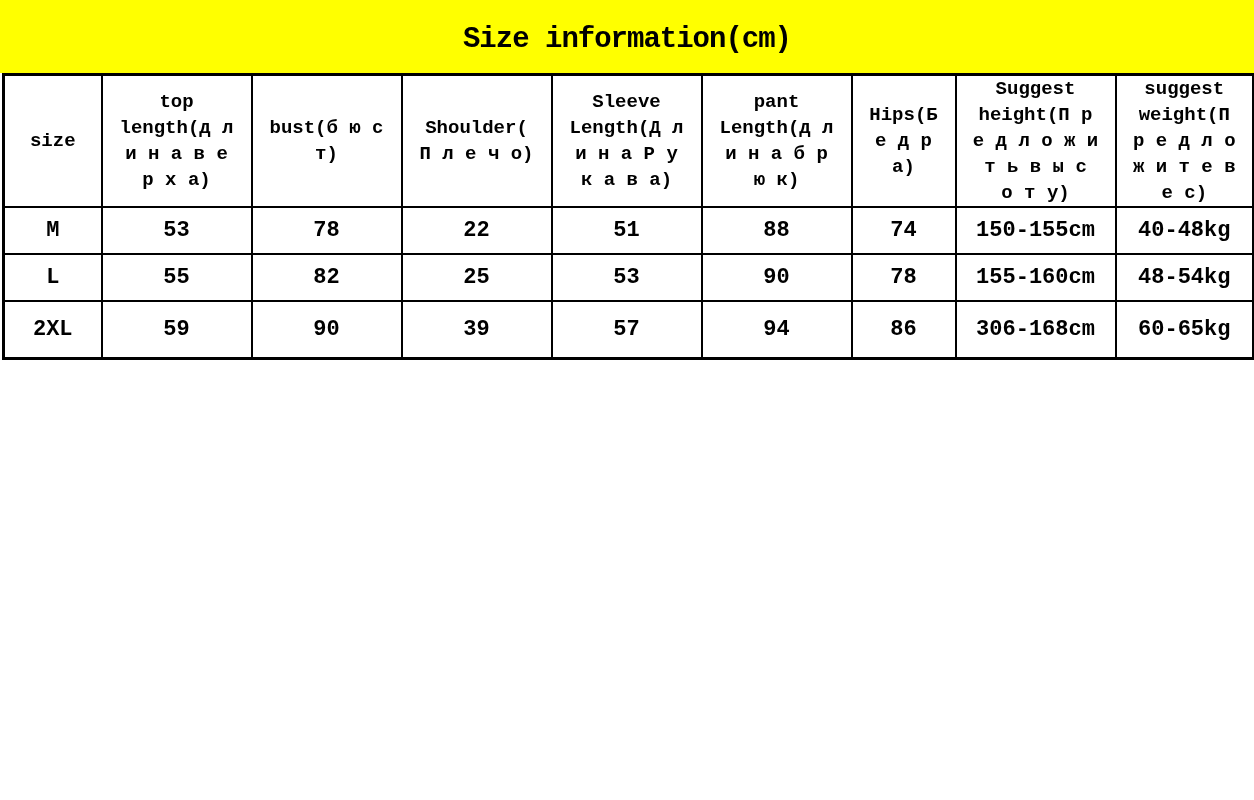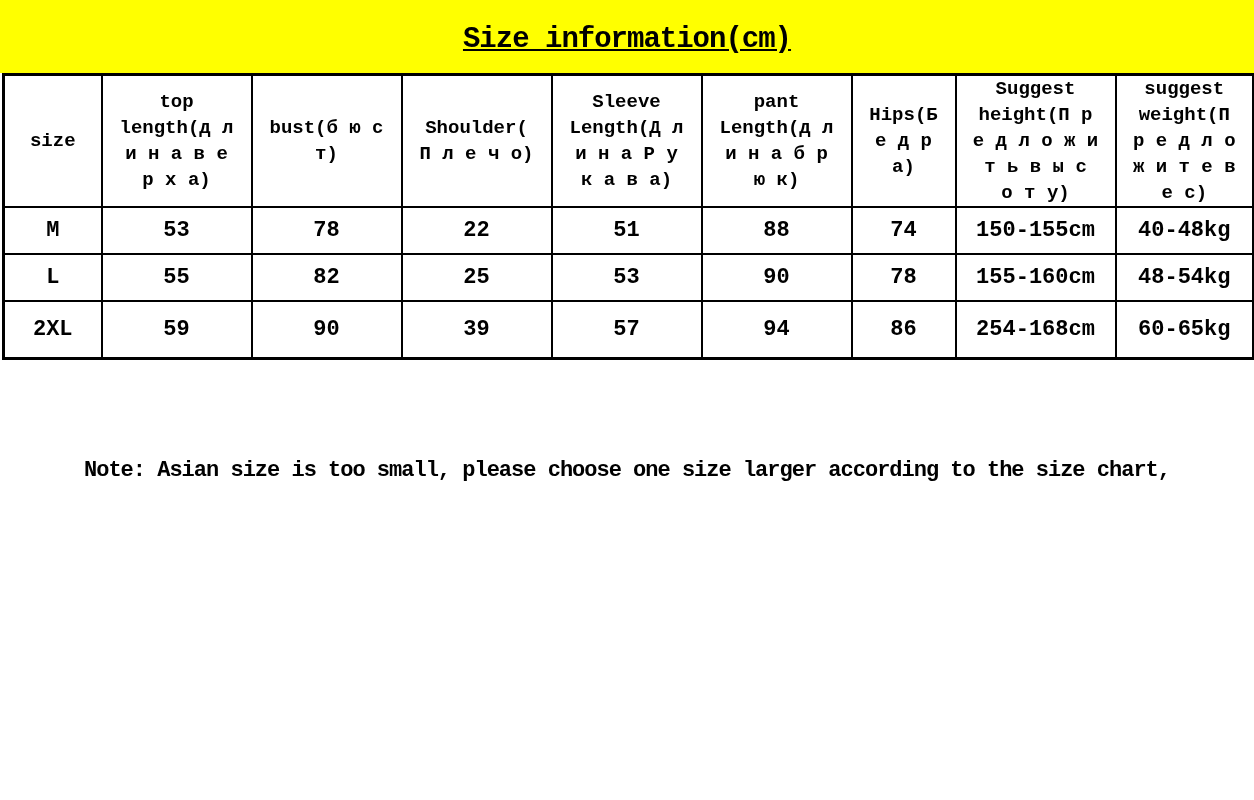--- a/index.html
+++ b/index.html
@@ -16,21 +16,20 @@
     color: #000000;
     overflow: hidden;
   }
   .banner {
     width: 1254px;
     height: 73px;
     background: #ffff00;
     display: flex;
     align-items: center;
     justify-content: center;
-    text-decoration: underline;
   }
   .banner-title {
     font-size: 29px;
     letter-spacing: -1px;
     padding-top: 6px;
   }
   table.size-chart {
     border-collapse: collapse;
     table-layout: fixed;
     width: 1250px;
@@ -146,21 +145,20 @@
       <td>48-54kg</td>
     </tr>
     <tr>
       <td>2XL</td>
       <td>59</td>
       <td>90</td>
       <td>39</td>
       <td>57</td>
       <td>94</td>
       <td>86</td>
-      <td>254-168cm</td>
+      <td>306-168cm</td>
       <td>60-65kg</td>
     </tr>
   </tbody>
 </table>
 
 <div class="note">
-  <div>Note: Asian size is too small, please choose one size larger according to the size chart,</div>
 </div>
 
 </body></html>

